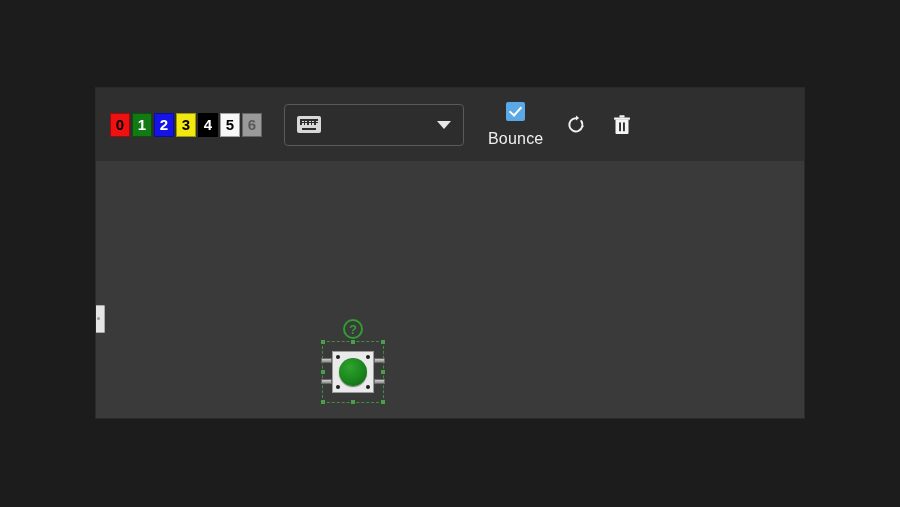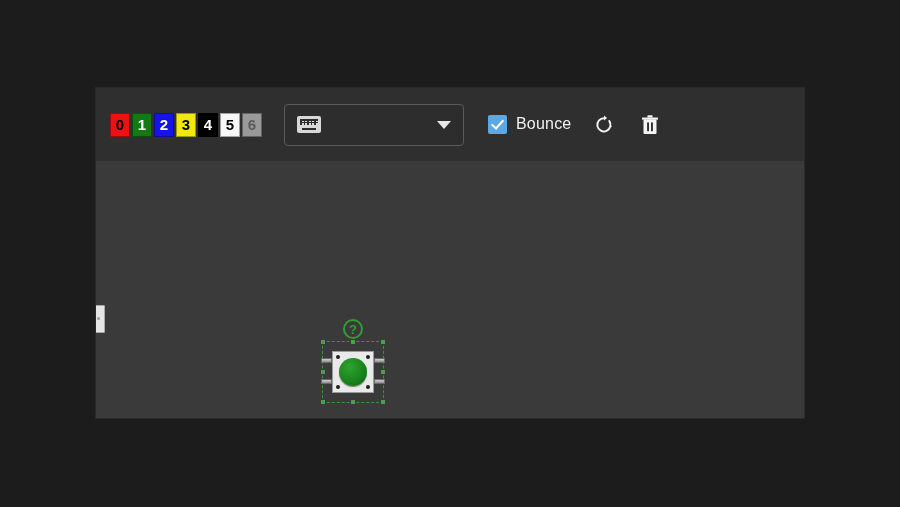--- a/index.html
+++ b/index.html
@@ -124,22 +124,24 @@
     width: 0; height: 0;
     border-left: 7px solid transparent;
     border-right: 7px solid transparent;
     border-top: 8px solid #e8e8e8;
   }
 
   
   #bounce-group {
     margin-left: 24px;
     display: flex;
+    align-items: center;
     gap: 9px;
     cursor: pointer;
+    flex-direction: column;
   }
   #bounce-checkbox {
     width: 19px;
     height: 19px;
     background: #5aa9e6;
     border-radius: 2px;
     position: relative;
     flex: none;
   }
   #bounce-checkbox::after {

